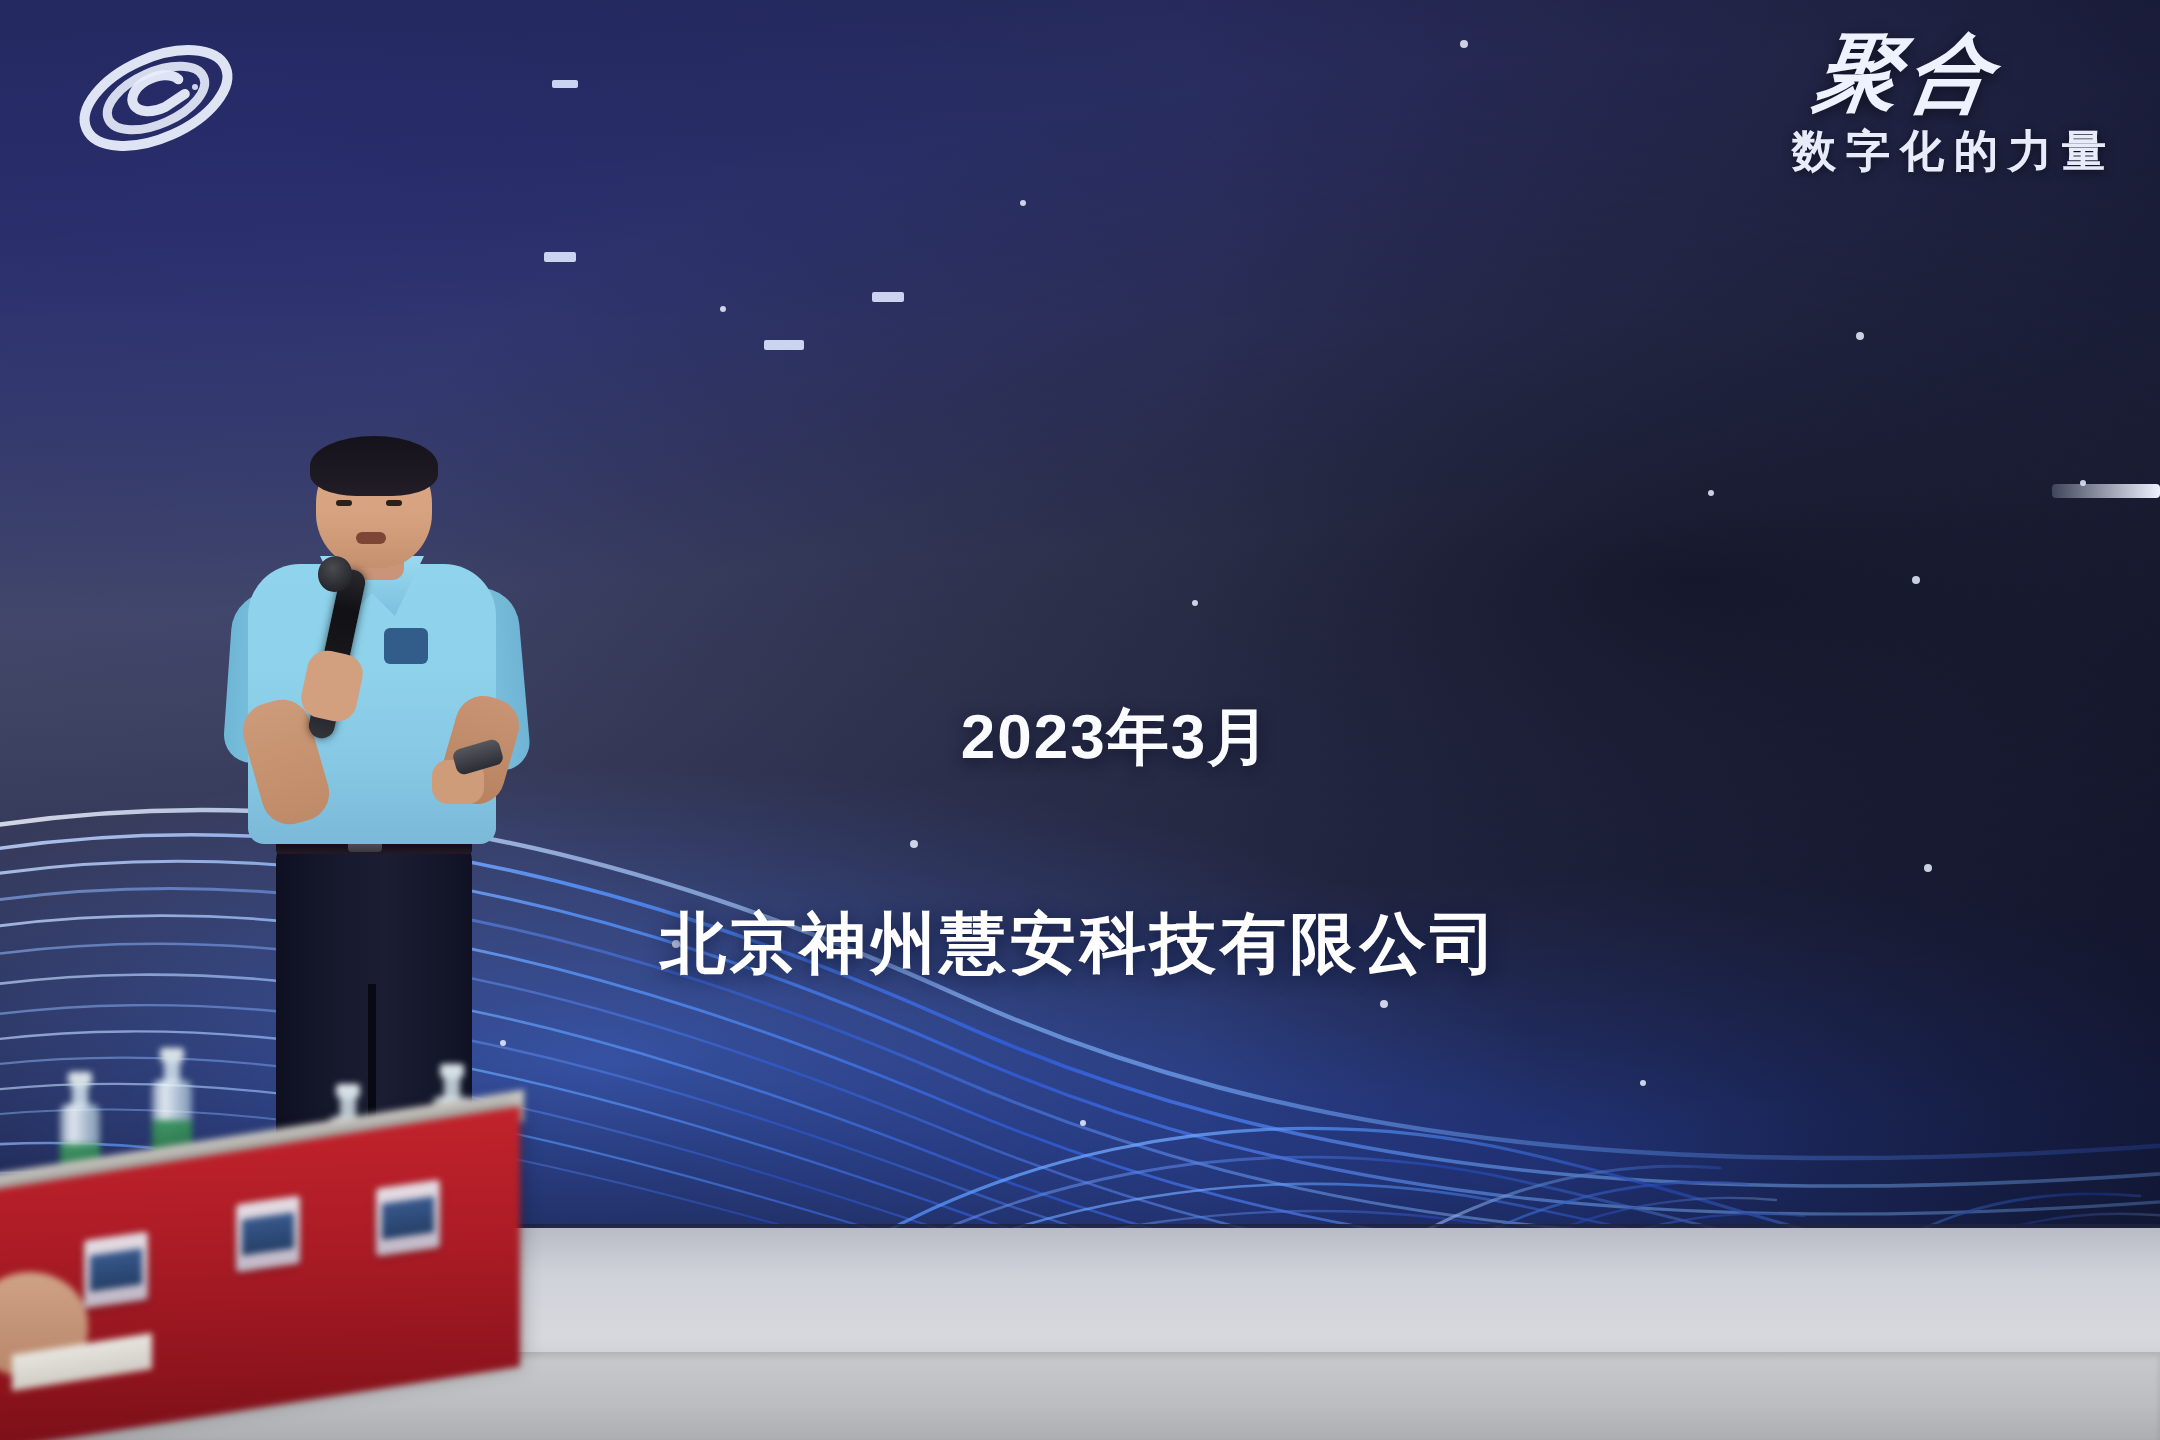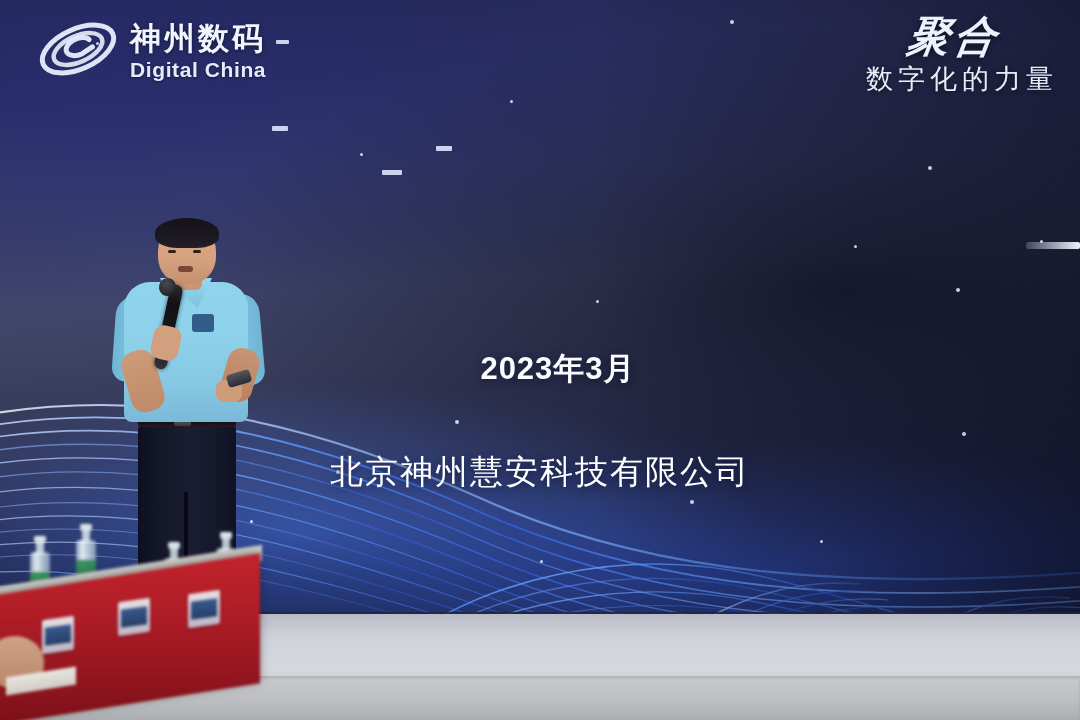--- a/index.html
+++ b/index.html
@@ -71,38 +71,38 @@
   }
 
   .logo-ev { position:absolute; right:22px; top:16px; text-align:right; }
   .logo-ev .brush {
     font-size:42px; font-weight:700; color:#eef2ff; letter-spacing:4px;
     font-family:"DejaVu Serif",serif; font-style:italic;
     transform:skewX(-8deg); text-shadow:0 2px 7px rgba(0,0,0,.55);
     line-height:1.02; margin-right:58px;
   }
   .logo-ev .tag {
-    font-size:27px; font-weight:400; color:#e8ecfa; letter-spacing:5px;
+    font-size:22px; font-weight:700; color:#e8ecfa; letter-spacing:5px;
     margin-top:2px; text-shadow:0 1px 5px rgba(0,0,0,.5);
   }
 
   
   .slide-title {
     position:absolute; left:0; top:178px; width:1080px; text-align:center;
     font-size:50px; font-weight:700; color:#ffffff; letter-spacing:2px;
     text-shadow:0 2px 10px rgba(10,14,40,.75), 0 0 2px rgba(255,255,255,.5);
   }
   .slide-date {
     position:absolute; left:18px; top:348px; width:1080px; text-align:center;
     font-size:31px; font-weight:700; color:#fbfcff; letter-spacing:1px;
     text-shadow:0 2px 8px rgba(10,14,40,.7);
   }
   .slide-company {
     position:absolute; left:0; top:450px; width:1080px; text-align:center;
-    font-size:33px; font-weight:400; color:#ffffff; letter-spacing:2px;
+    font-size:33px; font-weight:700; color:#ffffff; letter-spacing:2px;
     text-shadow:0 2px 9px rgba(10,20,60,.75);
   }
   .accent-dash {
     position:absolute; right:0px; top:242px; width:54px; height:7px;
     background:linear-gradient(to right, rgba(225,232,255,.2), #eef2ff);
     border-radius:2px;
   }
 
   
   .presenter { position:absolute; left:96px; top:222px; width:200px; height:410px; }
@@ -347,24 +347,20 @@
     <div class="particle" style="left:250px; top:520px; width:3px; height:3px;"></div>
 
     <div class="logo-dc">
       <svg class="mark" viewBox="0 0 84 70">
         <g transform="rotate(-24 42 35)" fill="none" stroke="#e9eefc" stroke-linecap="round">
           <ellipse cx="42" cy="35" rx="38" ry="20" stroke-width="5" opacity="0.95"></ellipse>
           <ellipse cx="42" cy="35" rx="26" ry="13" stroke-width="4.5" opacity="0.9"></ellipse>
           <path d="M56 31 a13 8 0 1 0 -12 10 l12 -2" stroke-width="5" opacity="0.95"></path>
         </g>
       </svg>
-      <div class="words">
-        <div class="cn">神州数码</div>
-        <div class="en">Digital China</div>
-      </div>
     </div>
 
     <div class="logo-ev">
       <div class="brush">聚合</div>
       <div class="tag">数字化的力量</div>
     </div>
 
     <div class="accent-dash"></div>
     <div class="slide-date">2023年3月</div>
     <div class="slide-company">北京神州慧安科技有限公司</div>

